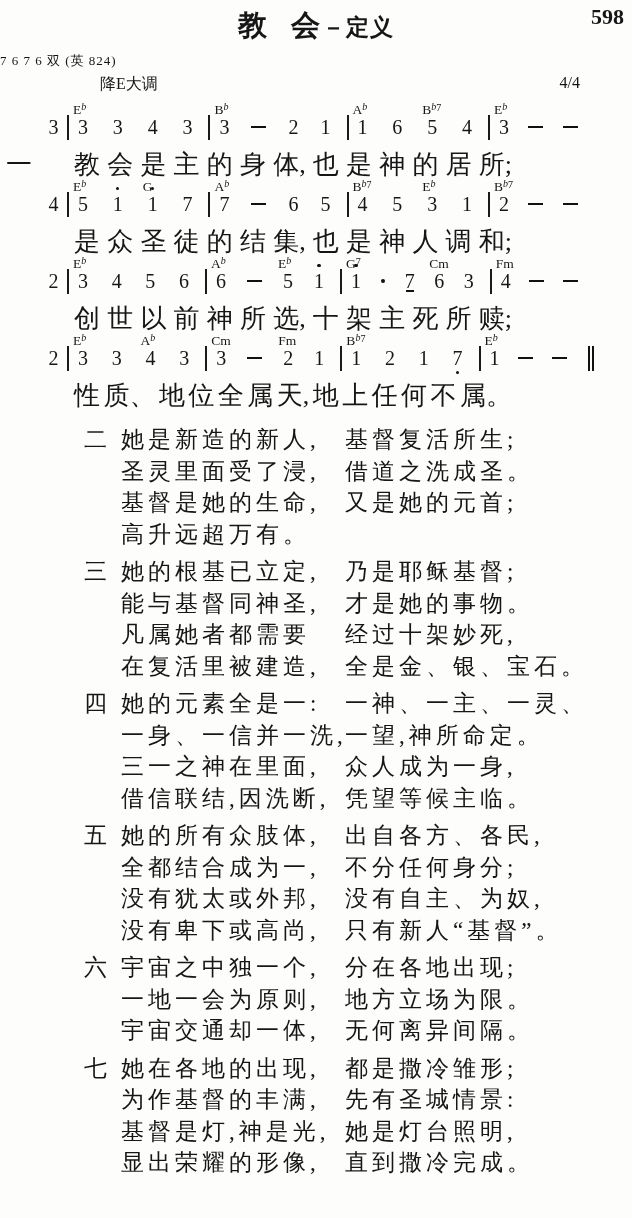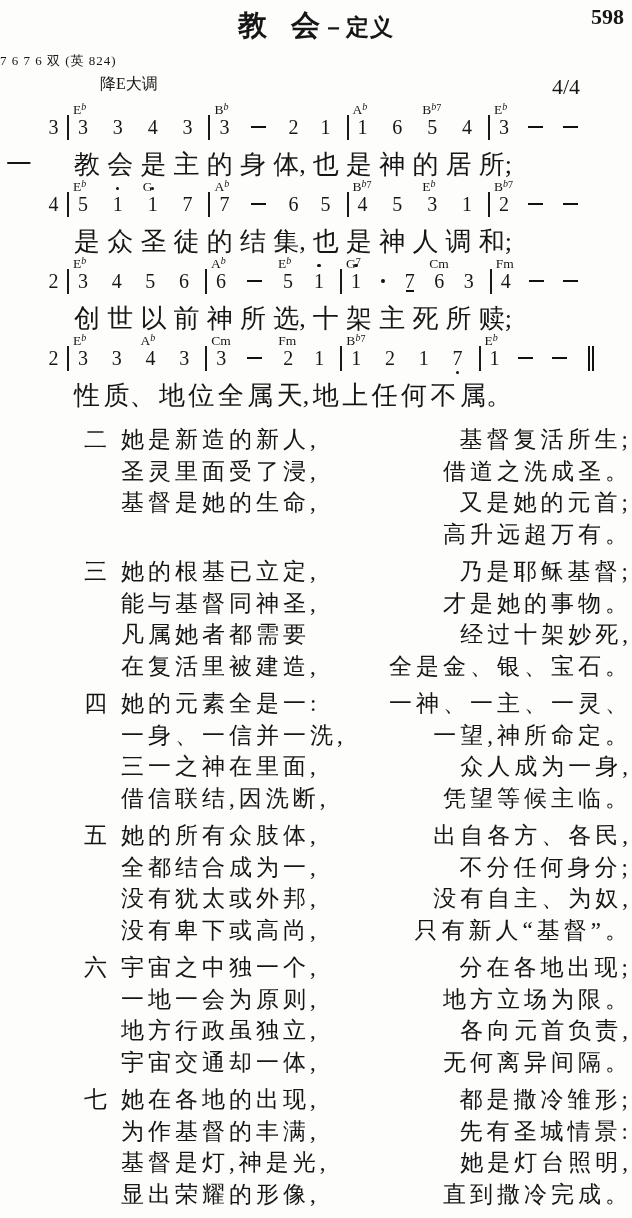--- a/index.html
+++ b/index.html
@@ -15,21 +15,21 @@
   
   .title-line { text-align:center; padding-top:8px; line-height:34px; white-space:nowrap; }
   .t-main { font-size:29px; font-weight:bold; word-spacing:12px; letter-spacing:1px;
             font-family:"DejaVu Serif","Liberation Serif",serif; }
   .t-dash { font-size:23px; font-weight:bold; margin:0 1px; }
   .t-sub  { font-size:23px; font-weight:bold; letter-spacing:1px; }
   .page-number { position:absolute; top:4px; right:8px; font-size:22px; font-weight:bold; }
   .meter-info { text-align:left; font-size:13px; letter-spacing:1px; margin-top:5px; }
   .key-row { position:relative; height:22px; margin-top:4px; font-size:16px; }
   .key-label { position:absolute; left:58px; top:0;margin-left:42px; }
-  .time-sig  { position:absolute; right:52px; top:0; font-size:22px; }
+  .time-sig  { position:absolute; right:52px; top:0; font-size:16px; }
 
   
   .score { margin-top:4px; }
   .score-line { position:relative; height:77px; padding:14px 38px 0 40px; }
   .note-row { display:flex; align-items:center; height:26px; font-size:20px; }
   .pickup { width:27px; flex:none; display:flex; justify-content:center; height:100%; align-items:center; }
   .bar { width:2px; height:25px; background:#1a1a1a; flex:none; }
   .measure { display:flex; justify-content:space-between; align-items:center; height:100%;
              padding:0 16px 0 9px; min-width:0; }
   .note { position:relative; display:inline-block; line-height:26px; text-align:center; }
@@ -50,21 +50,21 @@
                font-size:26px; line-height:30px; white-space:nowrap; }
   .verse-mark { position:absolute; left:6px; top:50px; font-size:26px; line-height:30px; }
 
   
   .verses { margin-top:16px; padding-left:84px; }
   .verse { margin-bottom:6px; }
   .verse-row { display:flex; font-size:23px; line-height:31.5px; letter-spacing:4px;
                white-space:nowrap; }
   .vnum { width:37px; flex:none; letter-spacing:0; }
   .vleft { width:224px; flex:none; }
-  .vright { flex:1;text-align:right; }
+  .vright { flex:1; }
 </style>
 </head>
 <body>
 
 <div class="page">
   <div>
     <div class="title-line">
       <span class="t-main">教 会</span><span class="t-dash">－</span><span class="t-sub">定义</span>
     </div>
     <div class="page-number">598</div>
@@ -374,25 +374,20 @@
           <span class="vleft">宇宙之中独一个,</span>
           <span class="vright">分在各地出现;</span>
         </div>
         <div class="verse-row">
           <span class="vnum"></span>
           <span class="vleft">一地一会为原则,</span>
           <span class="vright">地方立场为限。</span>
         </div>
         <div class="verse-row">
           <span class="vnum"></span>
-          <span class="vleft">地方行政虽独立,</span>
-          <span class="vright">各向元首负责,</span>
-        </div>
-        <div class="verse-row">
-          <span class="vnum"></span>
           <span class="vleft">宇宙交通却一体,</span>
           <span class="vright">无何离异间隔。</span>
         </div>
       </div>
       <div class="verse">
         <div class="verse-row">
           <span class="vnum">七</span>
           <span class="vleft">她在各地的出现,</span>
           <span class="vright">都是撒冷雏形;</span>
         </div>

